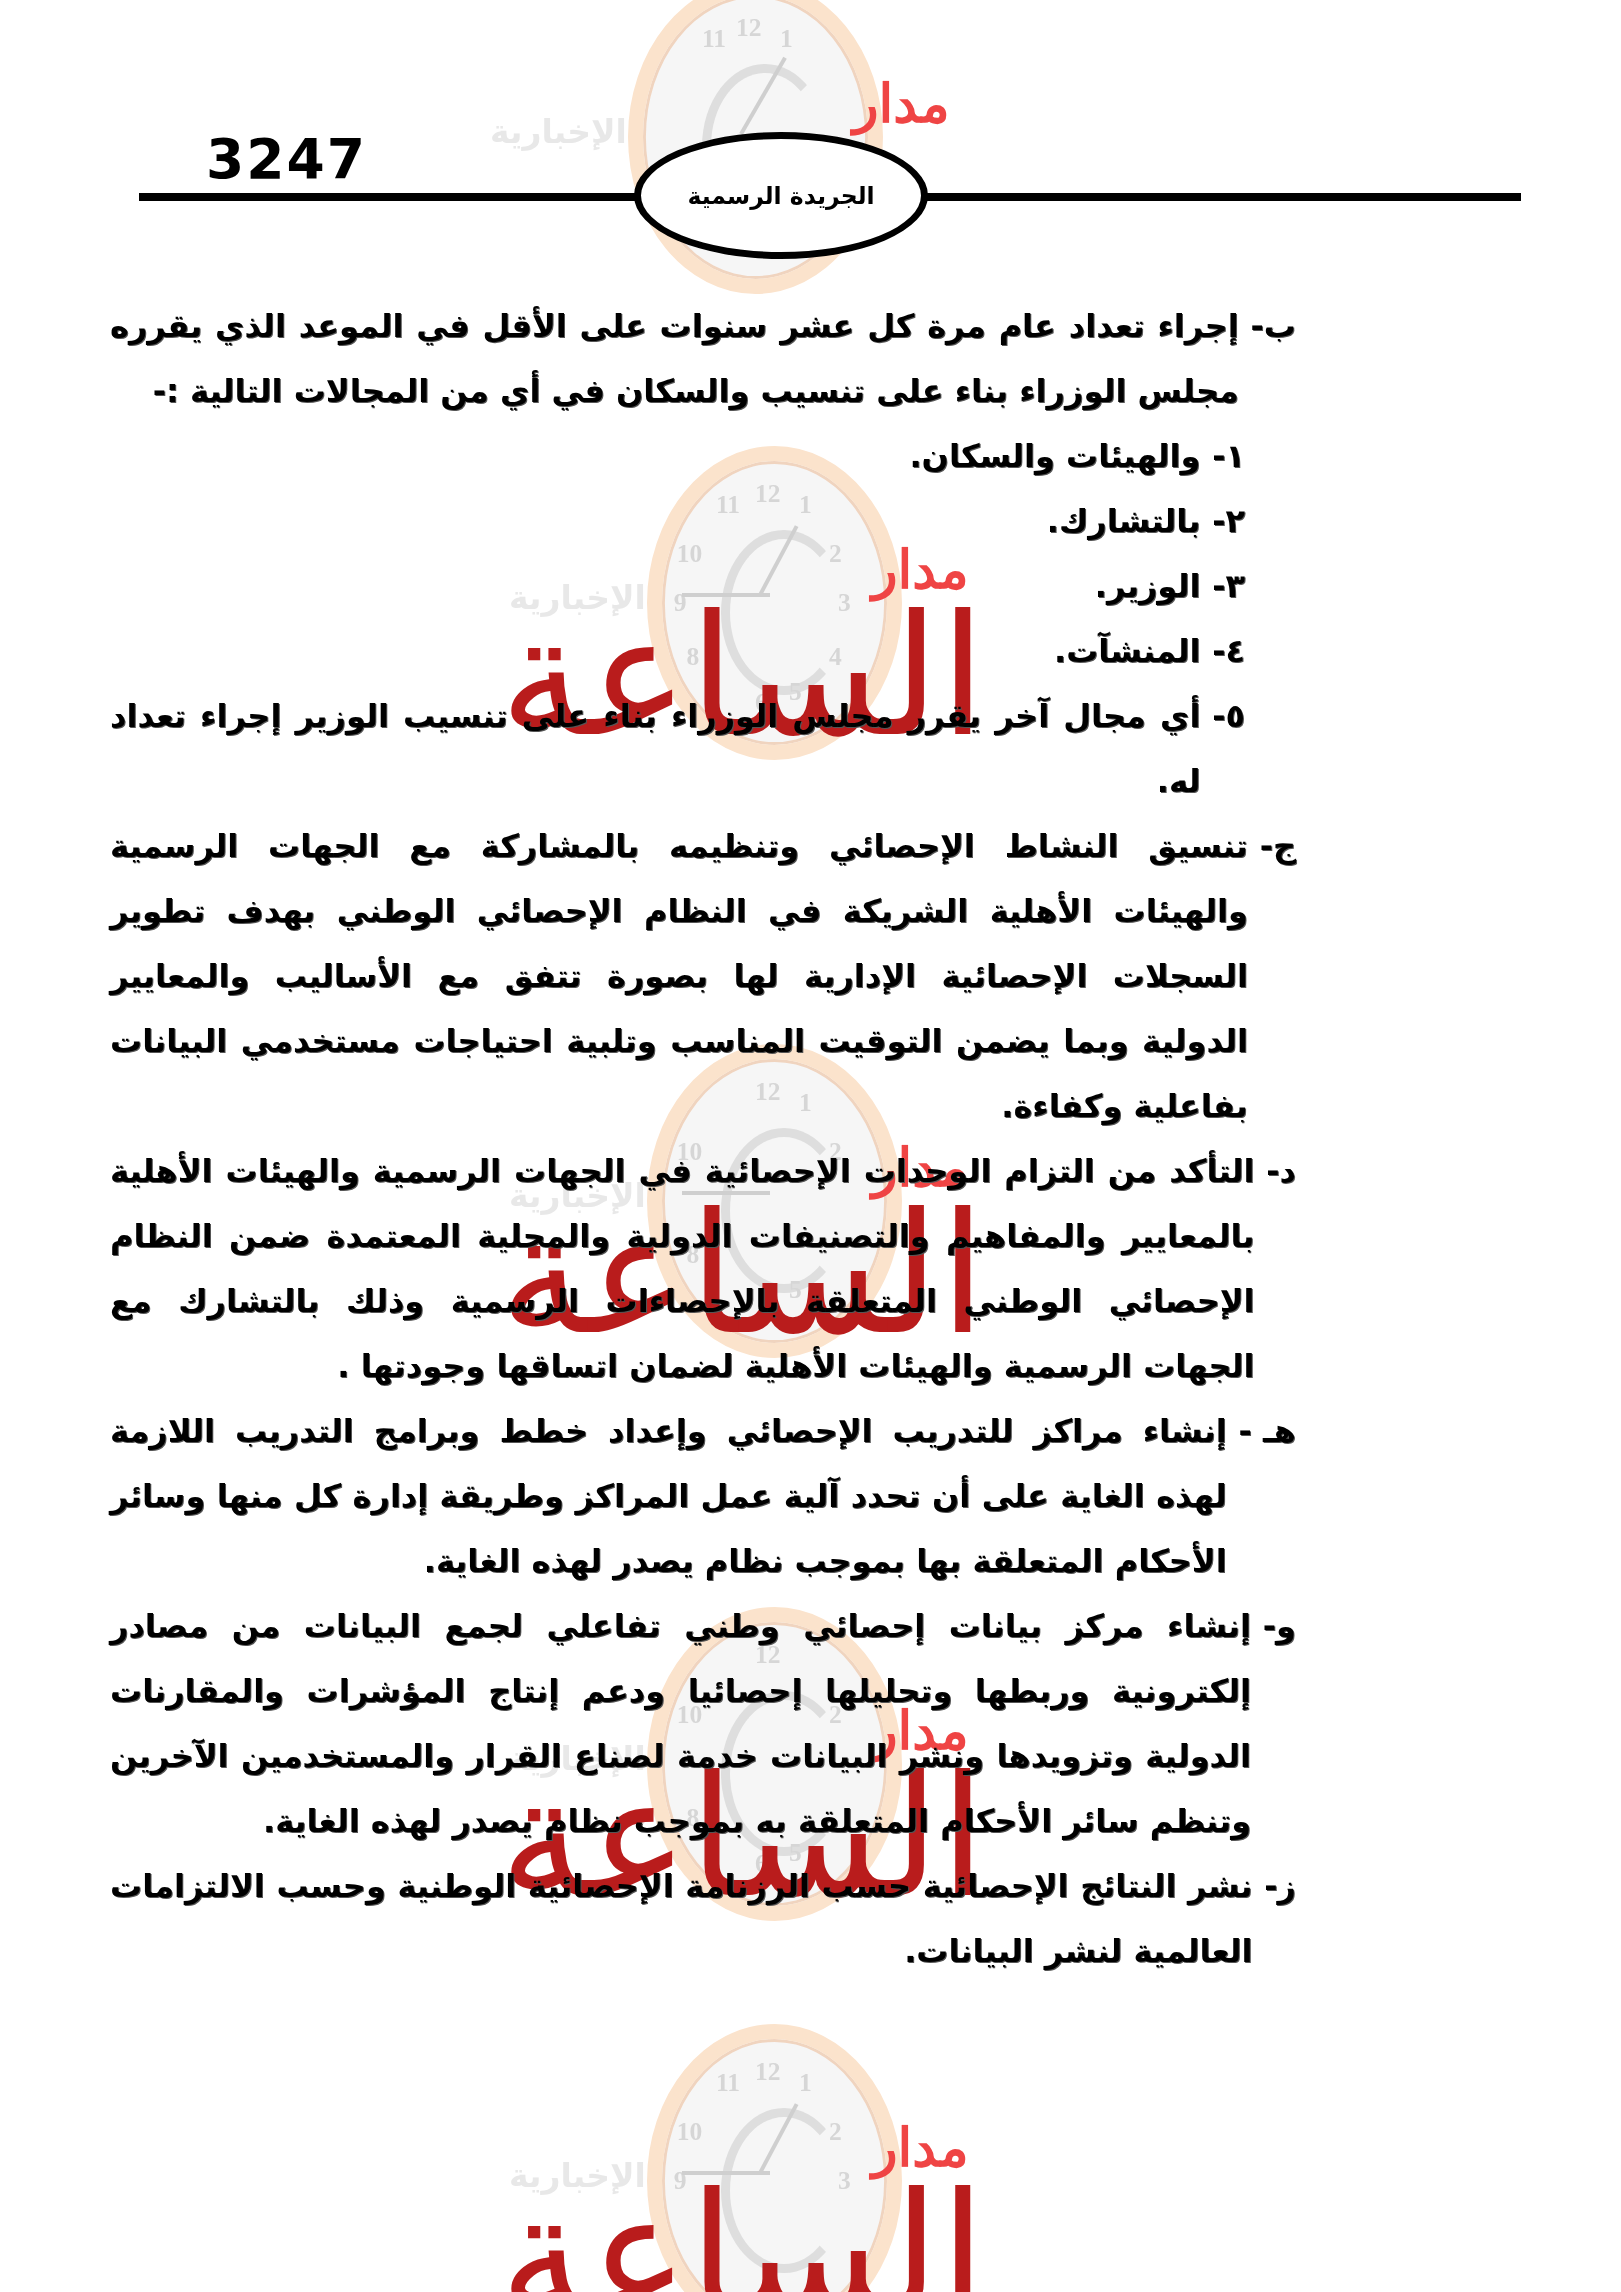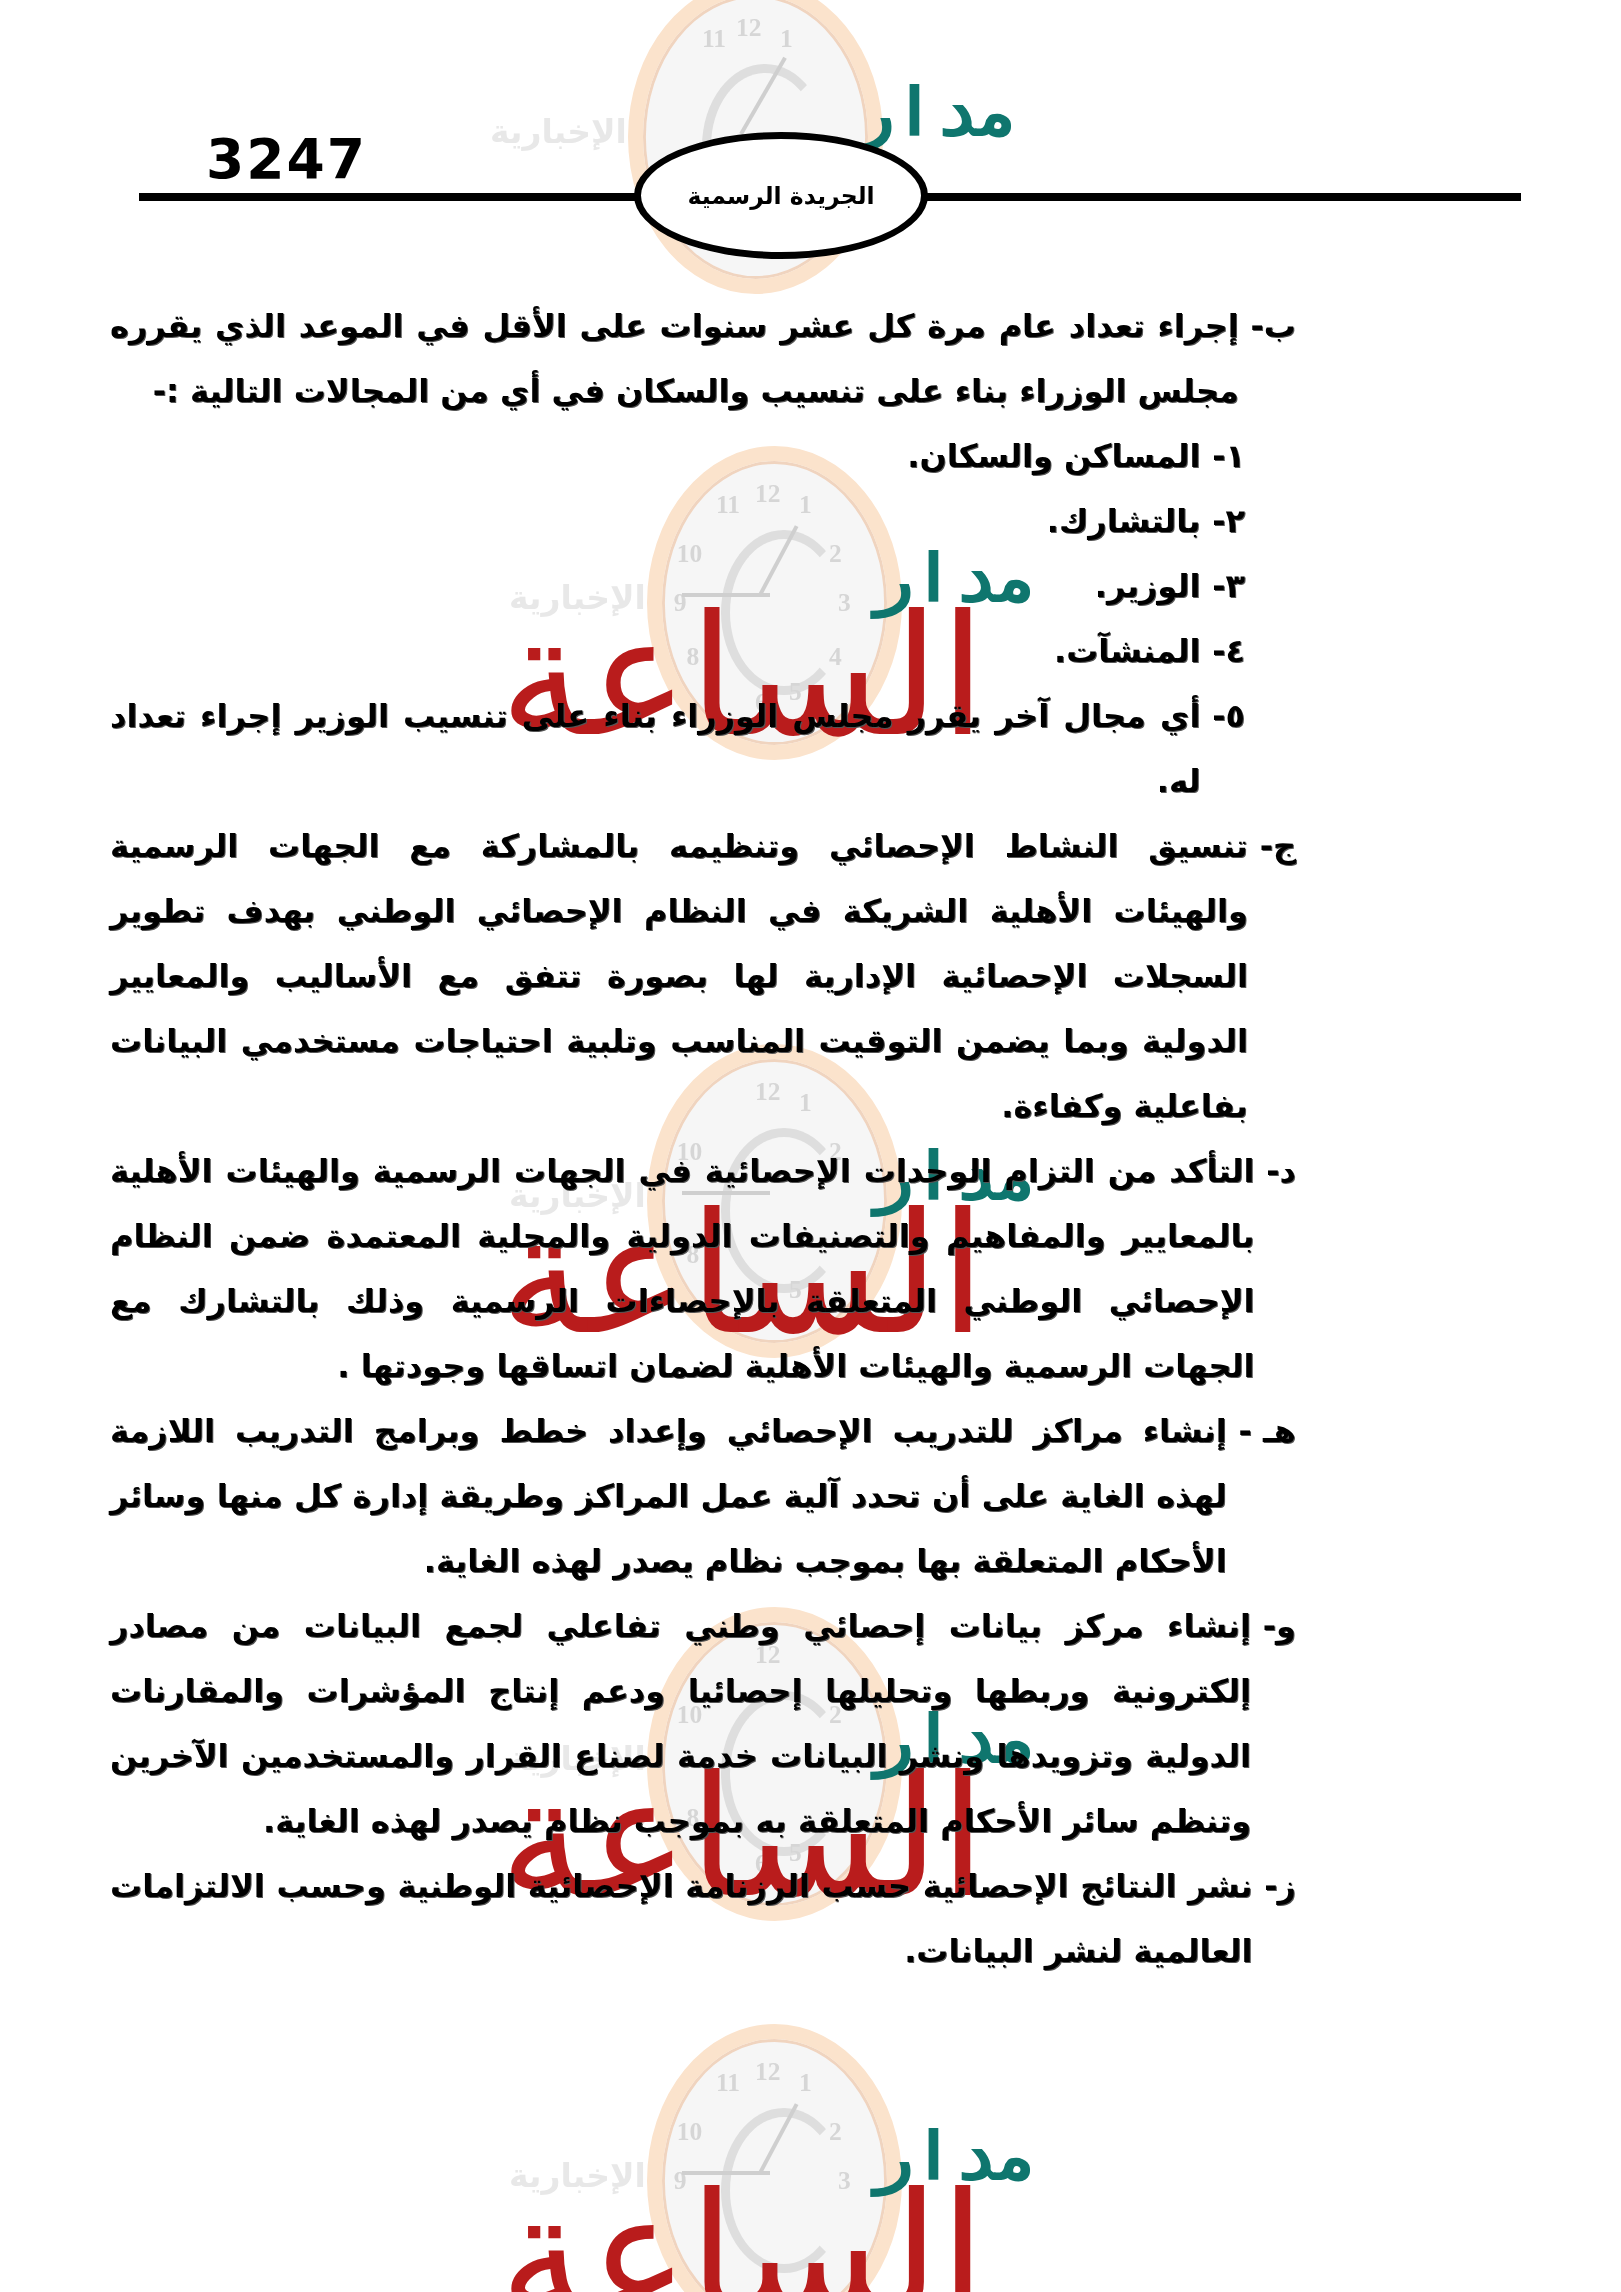--- a/index.html
+++ b/index.html
@@ -9,22 +9,22 @@
   
   .wm { position: absolute; width: 686px; height: 323px; pointer-events: none; }
   .wm .clock { position: absolute; left: 167px; top: 0; width: 225px; height: 284px;
                border-radius: 50%; border: 15.7px solid #fbe3cc; background: #f6f6f6;
                box-shadow: inset 0 0 0 2.9px #f0d4bf; }
   .wm .clock .num { position: absolute; font-family: Liberation Serif, serif;
                     font-size: 25.5px; font-weight: bold; color: #d6d6d6; }
   .wm .clock .hand { position: absolute; background: #cfcfcf; transform-origin: left center; }
   .wm .clock .ring { position: absolute; left: 59px; top: 69px; width: 108px; height: 147px;
                      border: 9.8px solid #dedede; border-radius: 50%; border-right-color: transparent; }
-  .wm .brand-top { position: absolute; left: 392px; top: 93px; font-size: 68px; font-weight: bold;
-                   color: #0f766e; font-family: Liberation Mono, monospace; }
+  .wm .brand-top { position: absolute; left: 392px; top: 93px; font-size: 53px; font-weight: bold;
+                   color: #ef4444; font-family: Liberation Sans, sans-serif; }
   .wm .brand-side { position: absolute; left: 29px; top: 108px; font-size: 33px; font-weight: bold;
                     color: #e8e8e8; margin-top: 24px; }
   .wm .brand-big { position: absolute; left: 19.6px; top: 147px; font-size: 167px; font-weight: normal;
                    color: #b91c1c; letter-spacing: 5.9px; line-height: 1; }
 
   
   .page-number { position: absolute; left: 206px; top: 127px; font-size: 55px; font-weight: bold;
                  letter-spacing: 2px; }
   .header-rule { position: absolute; left: 139px; top: 193px; width: 1382px; height: 7.8px; background: #000; }
   .masthead-oval { position: absolute; left: 634px; top: 132px; width: 294px; height: 127px;
@@ -134,21 +134,21 @@
 </div>
 
 <div class="content">
 
   <div class="clause">
     <span class="label">ب-</span>
     <span class="text">إجراء تعداد عام مرة كل عشر سنوات على الأقل في الموعد الذي يقرره مجلس الوزراء بناء على تنسيب والسكان في أي من المجالات التالية :-</span>
   </div>
   <div class="clause subitem">
     <span class="label">١-</span>
-    <span class="text">المساكن والسكان.</span>
+    <span class="text">والهيئات والسكان.</span>
   </div>
   <div class="clause subitem">
     <span class="label">٢-</span>
     <span class="text">بالتشارك.</span>
   </div>
   <div class="clause subitem">
     <span class="label">٣-</span>
     <span class="text">الوزير.</span>
   </div>
   <div class="clause subitem">

